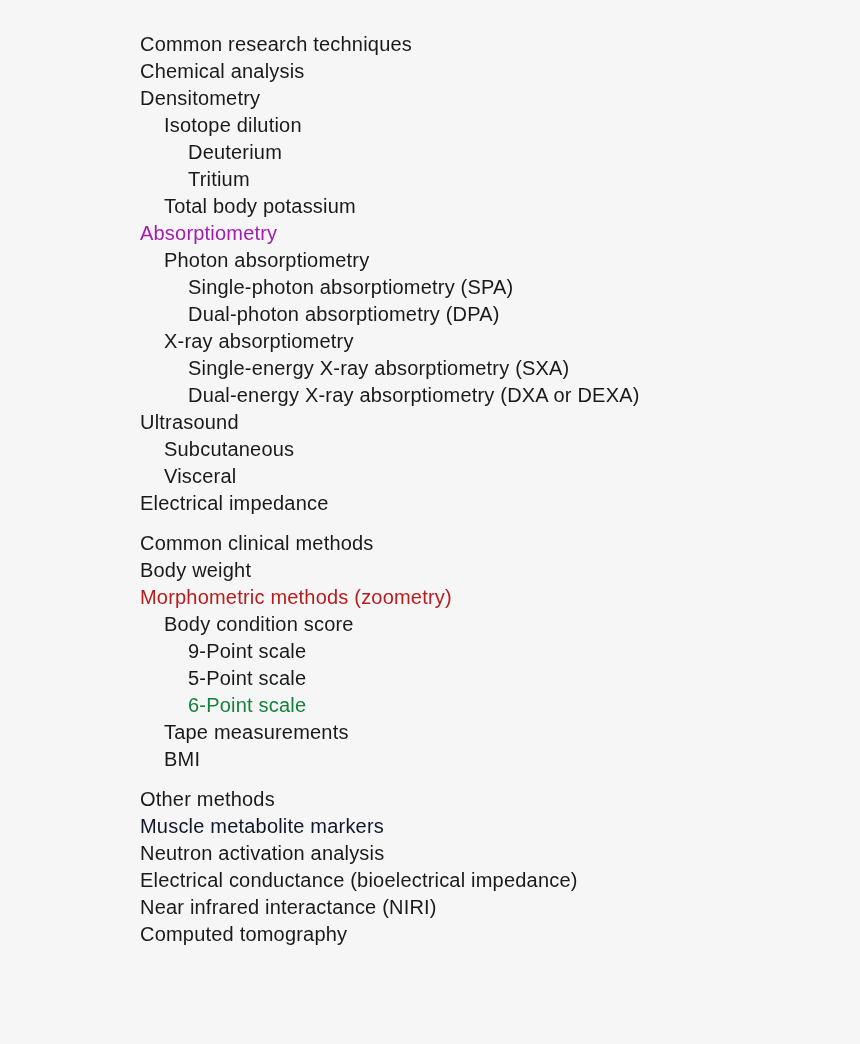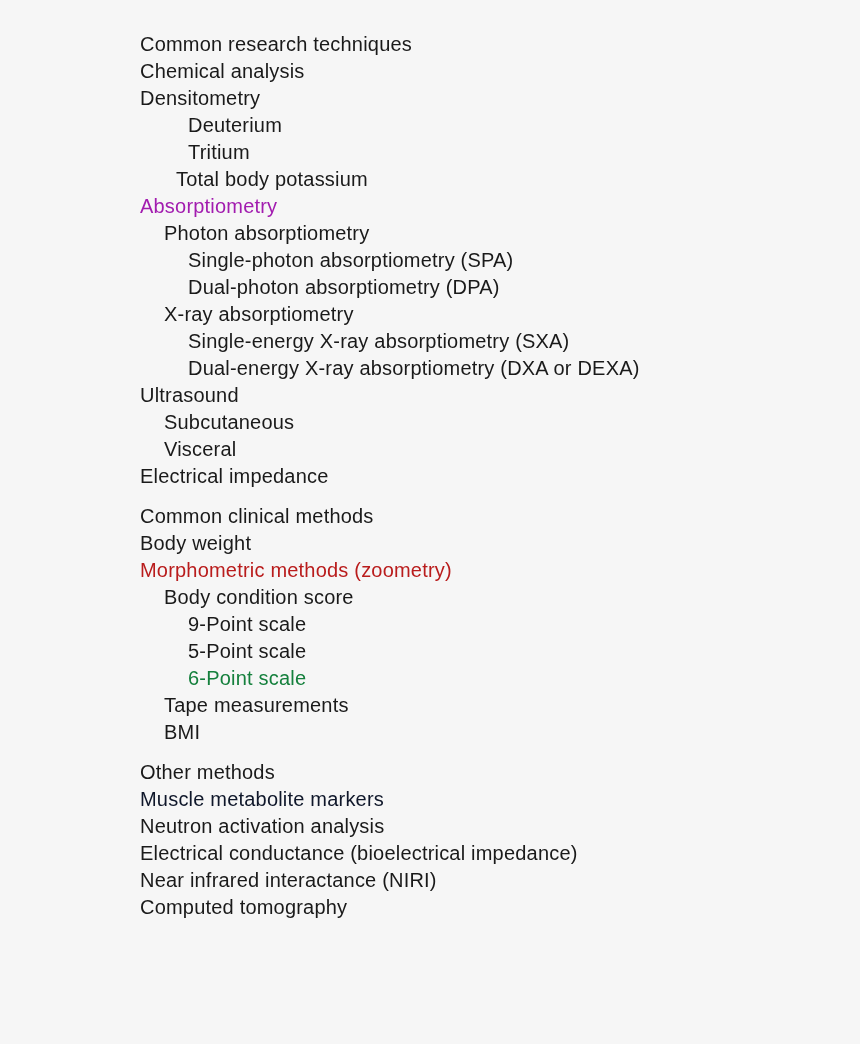--- a/index.html
+++ b/index.html
@@ -45,23 +45,24 @@
   .lvl2 { padding-left: 188px; }
 </style>
 </head>
 <body>
 
 <div id="outline-root" style="background: rgb(246, 246, 246);">
     <div class="section">
       <div class="entry lvl0" style="color: rgb(26, 26, 26);">Common research techniques</div>
       <div class="entry lvl0" style="color: rgb(26, 26, 26);">Chemical analysis</div>
       <div class="entry lvl0" style="color: rgb(26, 26, 26);">Densitometry</div>
+      <div class="entry lvl1" style="color: rgb(26, 26, 26);">Isotope dilution</div>
       <div class="entry lvl2" style="color: rgb(26, 26, 26);">Deuterium</div>
       <div class="entry lvl2" style="color: rgb(26, 26, 26);">Tritium</div>
-      <div class="entry lvl1" style="color: rgb(26, 26, 26); margin-left: 12px;">Total body potassium</div>
+      <div class="entry lvl1" style="color: rgb(26, 26, 26);">Total body potassium</div>
       <div class="entry lvl0" style="color: #a21caf;">Absorptiometry</div>
       <div class="entry lvl1" style="color: rgb(26, 26, 26);">Photon absorptiometry</div>
       <div class="entry lvl2" style="color: rgb(26, 26, 26);">Single-photon absorptiometry (SPA)</div>
       <div class="entry lvl2" style="color: rgb(26, 26, 26);">Dual-photon absorptiometry (DPA)</div>
       <div class="entry lvl1" style="color: rgb(26, 26, 26);">X-ray absorptiometry</div>
       <div class="entry lvl2" style="color: rgb(26, 26, 26);">Single-energy X-ray absorptiometry (SXA)</div>
       <div class="entry lvl2" style="color: rgb(26, 26, 26);">Dual-energy X-ray absorptiometry (DXA or DEXA)</div>
       <div class="entry lvl0" style="color: rgb(26, 26, 26);">Ultrasound</div>
       <div class="entry lvl1" style="color: rgb(26, 26, 26);">Subcutaneous</div>
       <div class="entry lvl1" style="color: rgb(26, 26, 26);">Visceral</div>

